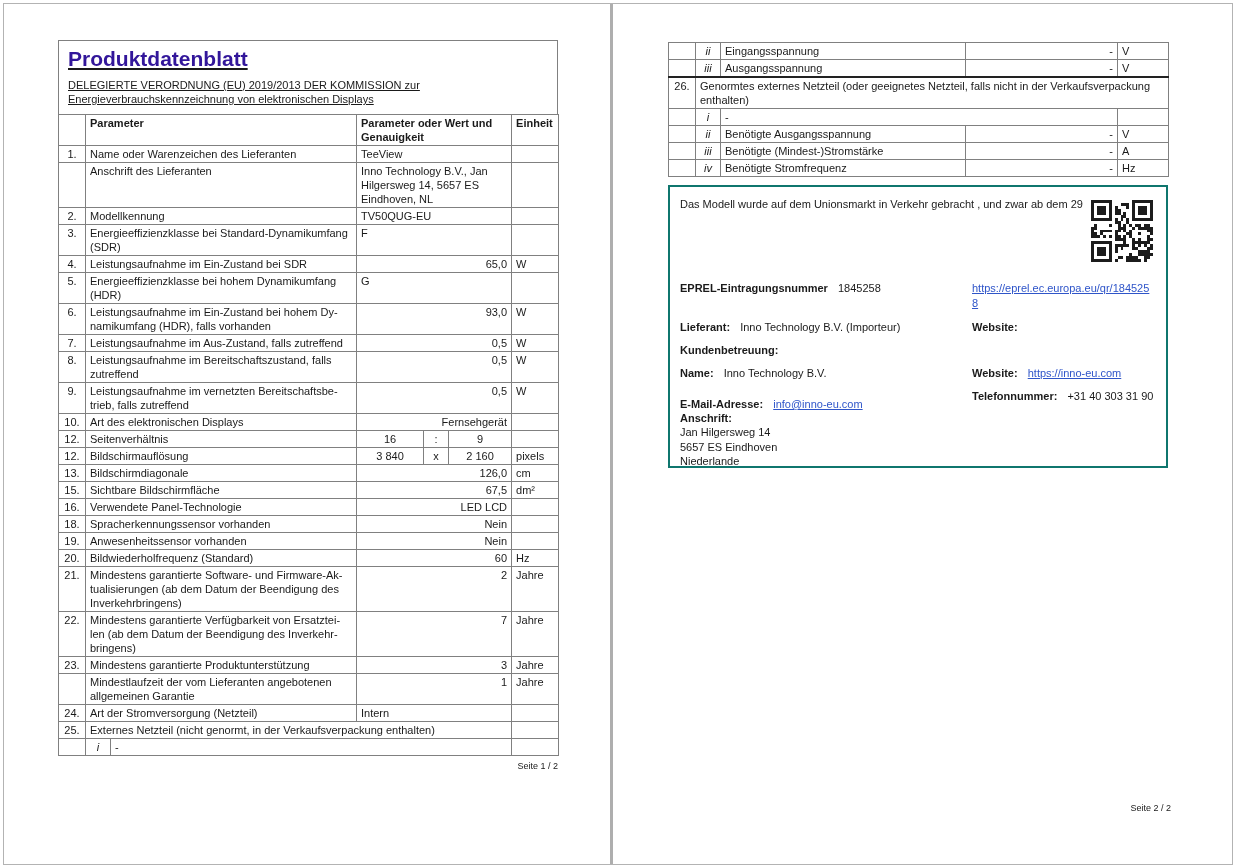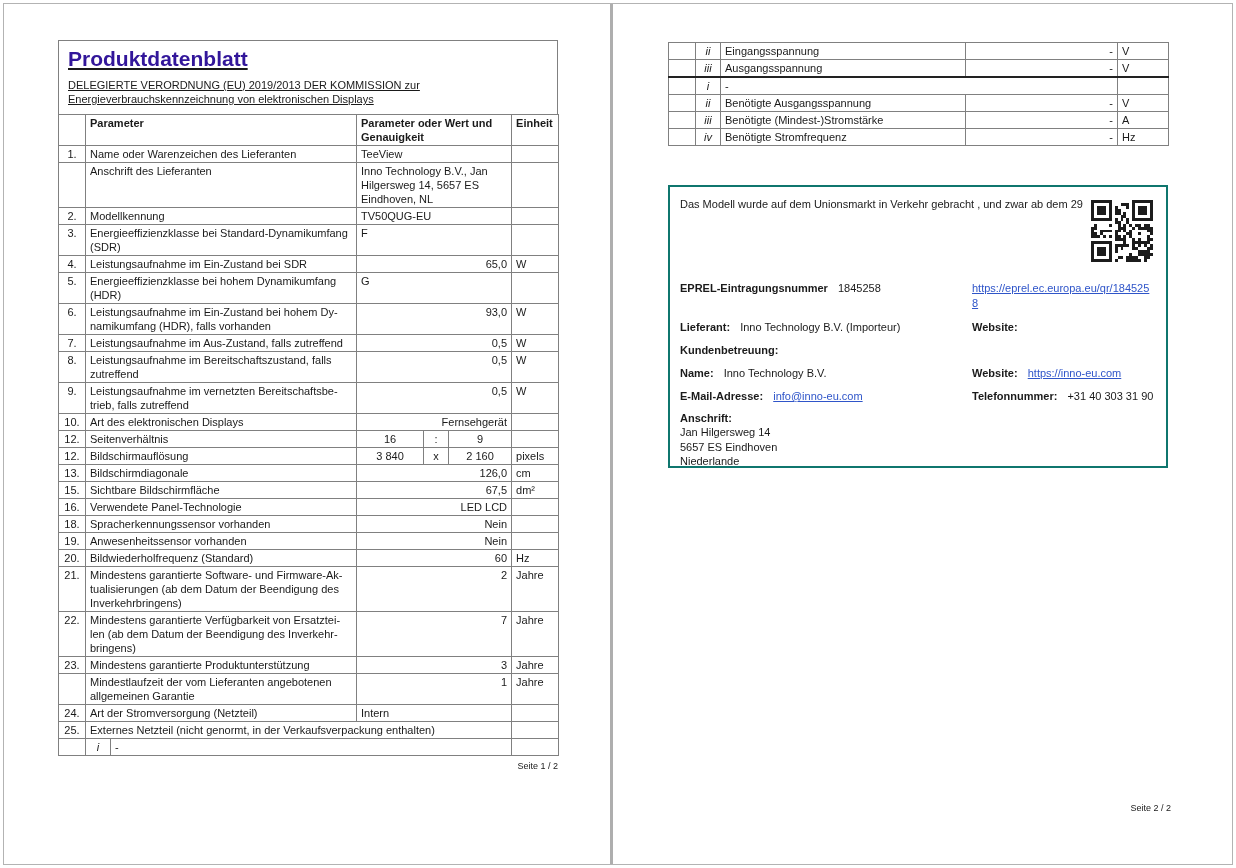--- a/index.html
+++ b/index.html
@@ -273,20 +273,25 @@
         <td class="c-label">Eingangsspannung</td>
         <td class="vr">-</td>
         <td class="c-unit">V</td>
       </tr>
       <tr class="hr-thick">
         <td class="c-num"></td>
         <td class="c-sub">iii</td>
         <td class="c-label">Ausgangsspannung</td>
         <td class="vr">-</td>
         <td class="c-unit">V</td>
+      </tr>
+      <tr>
+        <td class="c-num">26.</td>
+        <td class="c-label" colspan="4">Genormtes externes Netzteil (oder geeignetes Netzteil, falls nicht in der Verkaufsverpackung
+enthalten)</td>
       </tr>
       <tr>
         <td class="c-num"></td>
         <td class="c-sub">i</td>
         <td class="vl" colspan="2">-</td>
         <td class="c-unit"></td>
       </tr>
       <tr>
         <td class="c-num"></td>
         <td class="c-sub">ii</td>
@@ -558,21 +563,21 @@
 
       <div class="ib-line ib-col-l" style="top:179px;">
         <span class="ib-bold">Name:</span>
         <span class="ib-val">Inno Technology B.V.</span>
       </div>
       <div class="ib-line ib-col-r" style="top:179px;">
         <span class="ib-bold">Website:</span>
         <span class="ib-val ib-link">https://inno-eu.com</span>
       </div>
 
-      <div class="ib-line ib-col-l" style="top:202px;">
+      <div class="ib-line ib-col-l" style="top:210px;">
         <span class="ib-bold">E-Mail-Adresse:</span>
         <span class="ib-val ib-link">info@inno-eu.com</span>
       </div>
       <div class="ib-line ib-col-r" style="top:202px;">
         <span class="ib-bold">Telefonnummer:</span>
         <span class="ib-val">+31 40 303 31 90</span>
       </div>
 
       <div class="ib-line ib-col-l ib-bold" style="top:224px;">Anschrift:</div>
       <div class="ib-addr">Jan Hilgersweg 14

